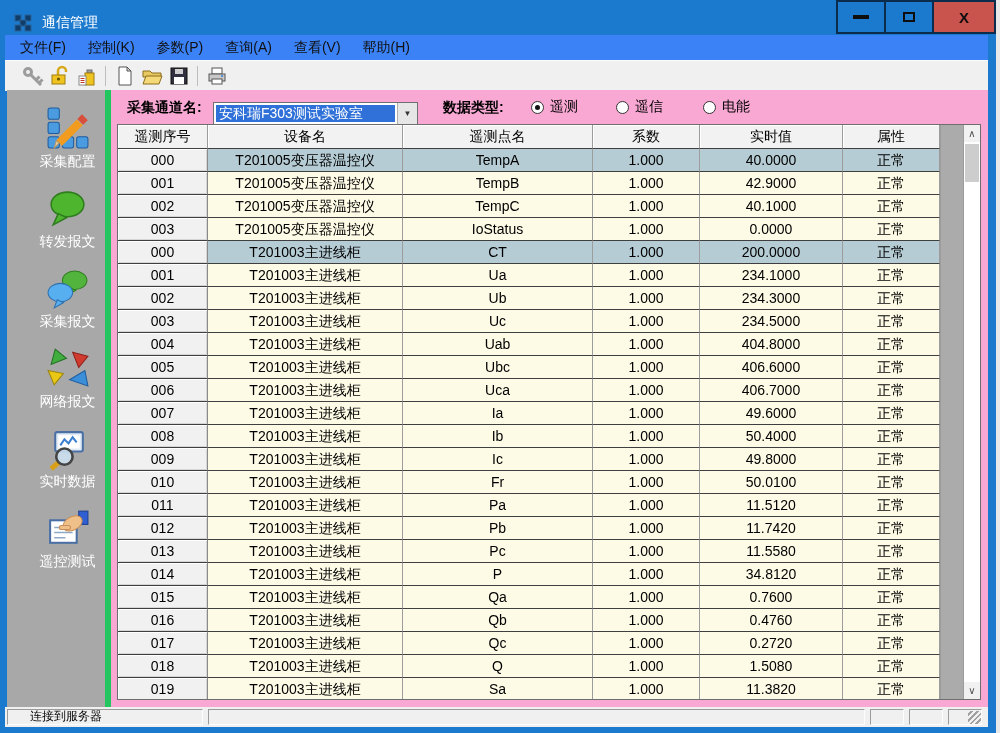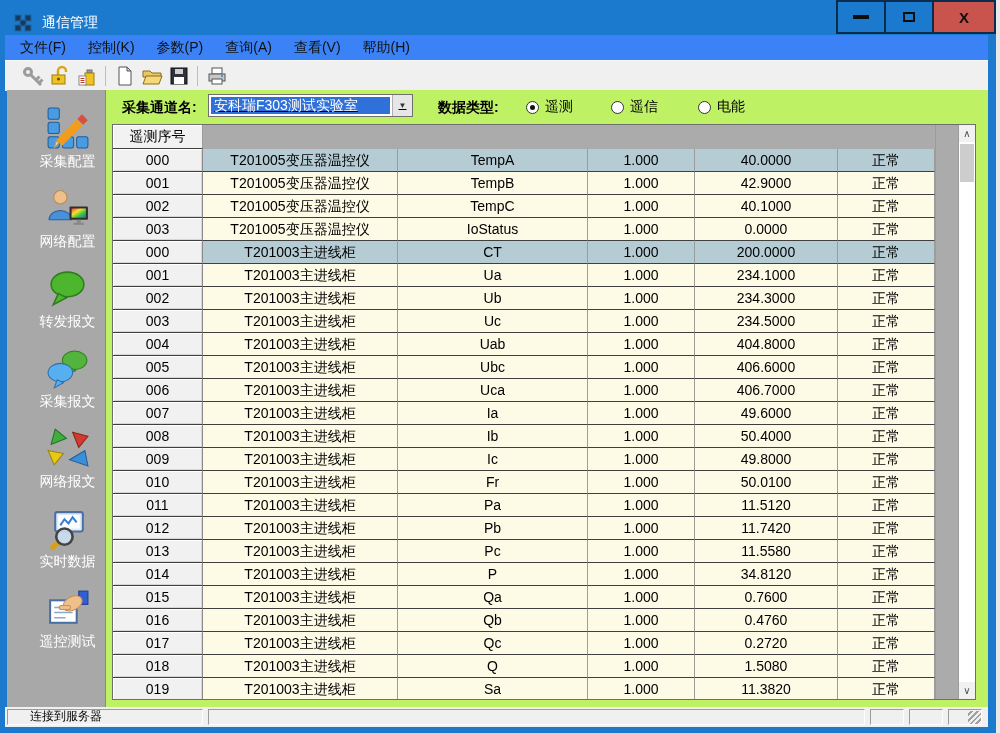--- a/index.html
+++ b/index.html
@@ -24,38 +24,38 @@
   .toolbar{position:absolute;top:60px;left:5px;right:8px;height:30px;background:#f0f0f0;
            border-top:1px solid #fbfbfb;display:flex;align-items:center;padding-left:14px;}
   .tool-btn{width:27px;height:25px;display:flex;align-items:center;justify-content:center;}
   .tool-sep{width:1px;height:20px;background:#bdbdbd;margin:0 5px;}
   
   .bodyarea{position:absolute;top:90px;left:0;right:0;height:617px;}
   .sidebar{position:absolute;left:7px;top:0;width:121px;height:617px;background:#a8a8a8;
            box-sizing:border-box;padding-top:16px;font-family:Liberation Mono, monospace;}
   .side-item{height:66px;margin-bottom:14px;display:flex;flex-direction:column;align-items:center;cursor:pointer;}
   .side-label{color:#fff;font-size:14px;margin-top:1px;white-space:nowrap;}
-  .main{position:absolute;left:105px;top:0;right:8px;height:617px;background:#bef264;border-left:1px solid #22c55e;}
+  .main{position:absolute;left:105px;top:0;right:8px;height:617px;background:#f9a8d4;border-left:6px solid #22c55e;}
   
   .ctrl-label{position:absolute;font-size:14px;font-weight:bold;color:#000;top:9px;white-space:nowrap;}
-  .combo{position:absolute;left:102px;top:4px;width:205px;height:23px;background:#fff;
-         border:1px solid #707070;box-sizing:border-box;display:flex;text-decoration:underline;}
+  .combo{position:absolute;left:102px;top:12px;width:205px;height:23px;background:#fff;
+         border:1px solid #707070;box-sizing:border-box;display:flex;}
   .combo-text{flex:1;margin:2px;background:#2f71d8;color:#fff;font-size:14px;line-height:17px;
               padding-left:3px;white-space:nowrap;overflow:hidden;}
   .combo-btn{width:19px;background:#e6e6e6;border-left:1px solid #b0b0b0;display:flex;
              align-items:center;justify-content:center;font-size:8px;color:#333;cursor:pointer;}
   .radio{position:absolute;top:8px;display:flex;align-items:center;gap:6px;font-size:14px;font-weight:normal;cursor:pointer;}
   .radio-circle{width:13px;height:13px;border-radius:50%;background:#fff;border:1px solid #333;
                 box-sizing:border-box;position:relative;flex:0 0 auto;}
   .radio-circle.checked::after{content:"";position:absolute;left:3px;top:3px;width:5px;height:5px;
                 border-radius:50%;background:#111;}
   
   .grid{position:absolute;left:6px;top:34px;width:864px;height:576px;background:#ababab;
         border:1px solid #6e6e6e;box-sizing:border-box;overflow:hidden;}
-  .gh{display:flex;height:24px;width:822px;flex-direction:column;}
+  .gh{display:flex;height:24px;width:822px;}
   .hc{box-sizing:border-box;height:24px;line-height:23px;text-align:center;font-size:14px;color:#000;
       background:#f2f2f2;border-right:1px solid #9c9c9c;border-bottom:1px solid #3f3f3f;
       box-shadow:inset 1px 1px 0 #fff;}
   .trow{display:flex;height:23px;width:822px;justify-content:space-between;}
   .cell{box-sizing:border-box;height:23px;line-height:22px;text-align:center;font-size:14px;color:#000;
         border-right:1px solid #9c9c9c;border-bottom:1px solid #3f3f3f;background:#fdfae5;
         white-space:nowrap;overflow:hidden;}
   .cell.seq{background:#f1f1f1;border-right:1px solid #8a8a8a;
         box-shadow:inset 1px 1px 0 #fff, inset -1px -1px 0 #d6d6d6;}
   .trow.selected .cell:not(.seq){background:#b6ccd4;}
@@ -177,39 +177,20 @@
           <rect x="17" y="30" width="11" height="11" rx="2" fill="#4a9be0" stroke="#1f5c9e"></rect>
           <rect x="31" y="30" width="11" height="11" rx="2" fill="#4a9be0" stroke="#1f5c9e"></rect>
           <path d="M14 36 L34 16" stroke="#f29c1f" stroke-width="8"></path>
           <path d="M34.5 15.5 L39 11" stroke="#d94f3d" stroke-width="8"></path>
           <path d="M14 36 l-5 5 2 -7 z" fill="#e8cfa0" stroke="#b89868"></path>
         </svg>
         <span class="side-label">采集配置</span>
       </div>
       <div class="side-item">
         <svg width="46" height="46" viewBox="0 0 45 45">
-          <defs>
-              <linearGradient id="rb" x1="0" y1="0" x2="1" y2="1">
-            <stop offset="0" stop-color="#e43"></stop>
-                <stop offset="0.35" stop-color="#fd3"></stop>
-            <stop offset="0.65" stop-color="#3c3"></stop>
-                <stop offset="1" stop-color="#36c"></stop>
-          </linearGradient>
-            </defs>
-          <circle cx="15" cy="11" r="6.5" fill="#f0c08a" stroke="#b5895a"></circle>
-          <path d="M4 33 a11 9 0 0 1 22 0 z" fill="#4a90d9" stroke="#2a5f9e"></path>
-          <rect x="24" y="20" width="18" height="13" rx="1" fill="#2f2f2f"></rect>
-          <rect x="26" y="22" width="14" height="9" fill="url(#rb)"></rect>
-          <rect x="31" y="33" width="4" height="3" fill="#888"></rect>
-          <rect x="28" y="36" width="10" height="2" fill="#888"></rect>
-        </svg>
-        <span class="side-label">网络配置</span>
-      </div>
-      <div class="side-item">
-        <svg width="46" height="46" viewBox="0 0 45 45">
           <ellipse cx="22" cy="18" rx="16" ry="12" fill="#4db52e" stroke="#2e7d1e" stroke-width="1.5"></ellipse>
           <path d="M13 27 l-5 11 l13 -7 z" fill="#4db52e" stroke="#2e7d1e" stroke-width="1.5"></path>
         </svg>
         <span class="side-label">转发报文</span>
       </div>
       <div class="side-item">
         <svg width="46" height="46" viewBox="0 0 45 45">
           <ellipse cx="29" cy="14" rx="12" ry="9" fill="#52b43c" stroke="#2e7d1e"></ellipse>
           <path d="M24 21 l-2 7 l8 -4 z" fill="#52b43c" stroke="#2e7d1e"></path>
           <ellipse cx="15" cy="26" rx="12" ry="9" fill="#58aff0" stroke="#2d6fae"></ellipse>

